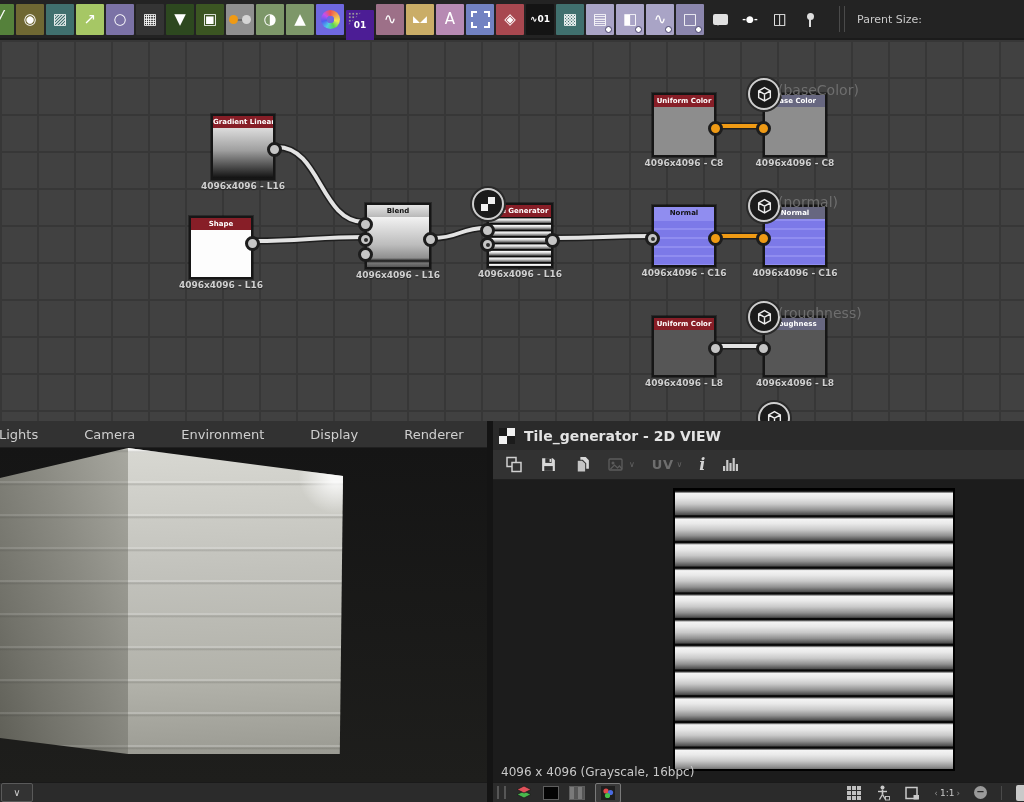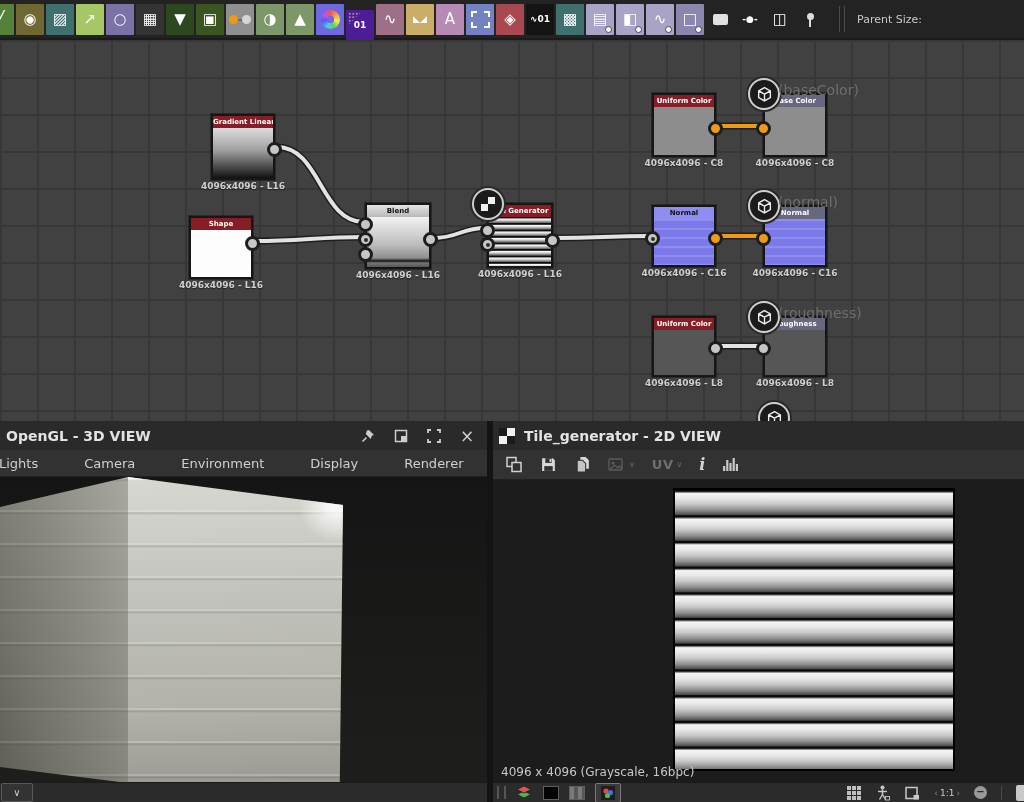--- a/index.html
+++ b/index.html
@@ -348,43 +348,20 @@
       <div class="badge b-cube" style="left: 758px; top: 362px;">
         <svg width="17" height="17" viewBox="0 0 16 16">
           <path fill="none" stroke="#ececec" stroke-width="1.3" d="M8 1.5L13.5 4.6V10.9L8 14L2.5 10.9V4.6Z M2.5 4.6L8 7.7L13.5 4.6 M8 7.7V14"></path>
         </svg>
       </div>
     </div>
 
   <div class="panels">
 
     <section class="p3d">
-      <div class="phead">
-        <span class="ptitle">OpenGL - 3D VIEW</span>
-        <div class="win-btns">
-          <span class="wb">
-            <svg width="14" height="14" viewBox="0 0 14 14">
-                <path d="M8 1l5 5-2.2.8-1 3.2-5-5 1-3.2z" fill="#ccc"></path>
-                <line x1="5.4" y1="8.6" x2="1.5" y2="12.5" stroke="#ccc" stroke-width="1.5"></line>
-              </svg>
-          </span>
-          <span class="wb">
-            <svg width="14" height="14" viewBox="0 0 14 14">
-                <rect x="1.5" y="1.5" width="11" height="11" fill="none" stroke="#ccc" stroke-width="1.5"></rect>
-                <rect x="7" y="7" width="5.5" height="5.5" fill="#ccc"></rect>
-              </svg>
-          </span>
-          <span class="wb">
-            <svg width="14" height="14" viewBox="0 0 14 14">
-                <path d="M1 4V1h3M10 1h3v3M13 10v3h-3M4 13H1v-3" stroke="#ccc" stroke-width="1.8" fill="none"></path>
-              </svg>
-          </span>
-          <span class="wb" style="font-size:17px;">×</span>
-        </div>
-      </div>
       <div class="menubar">
           <span class="mi">Lights</span>
           <span class="mi">Camera</span>
           <span class="mi">Environment</span>
           <span class="mi">Display</span>
           <span class="mi">Renderer</span>
         </div>
       <div class="vp3d">
         <div class="cube-left"></div>
         <div class="cube-front"></div>

